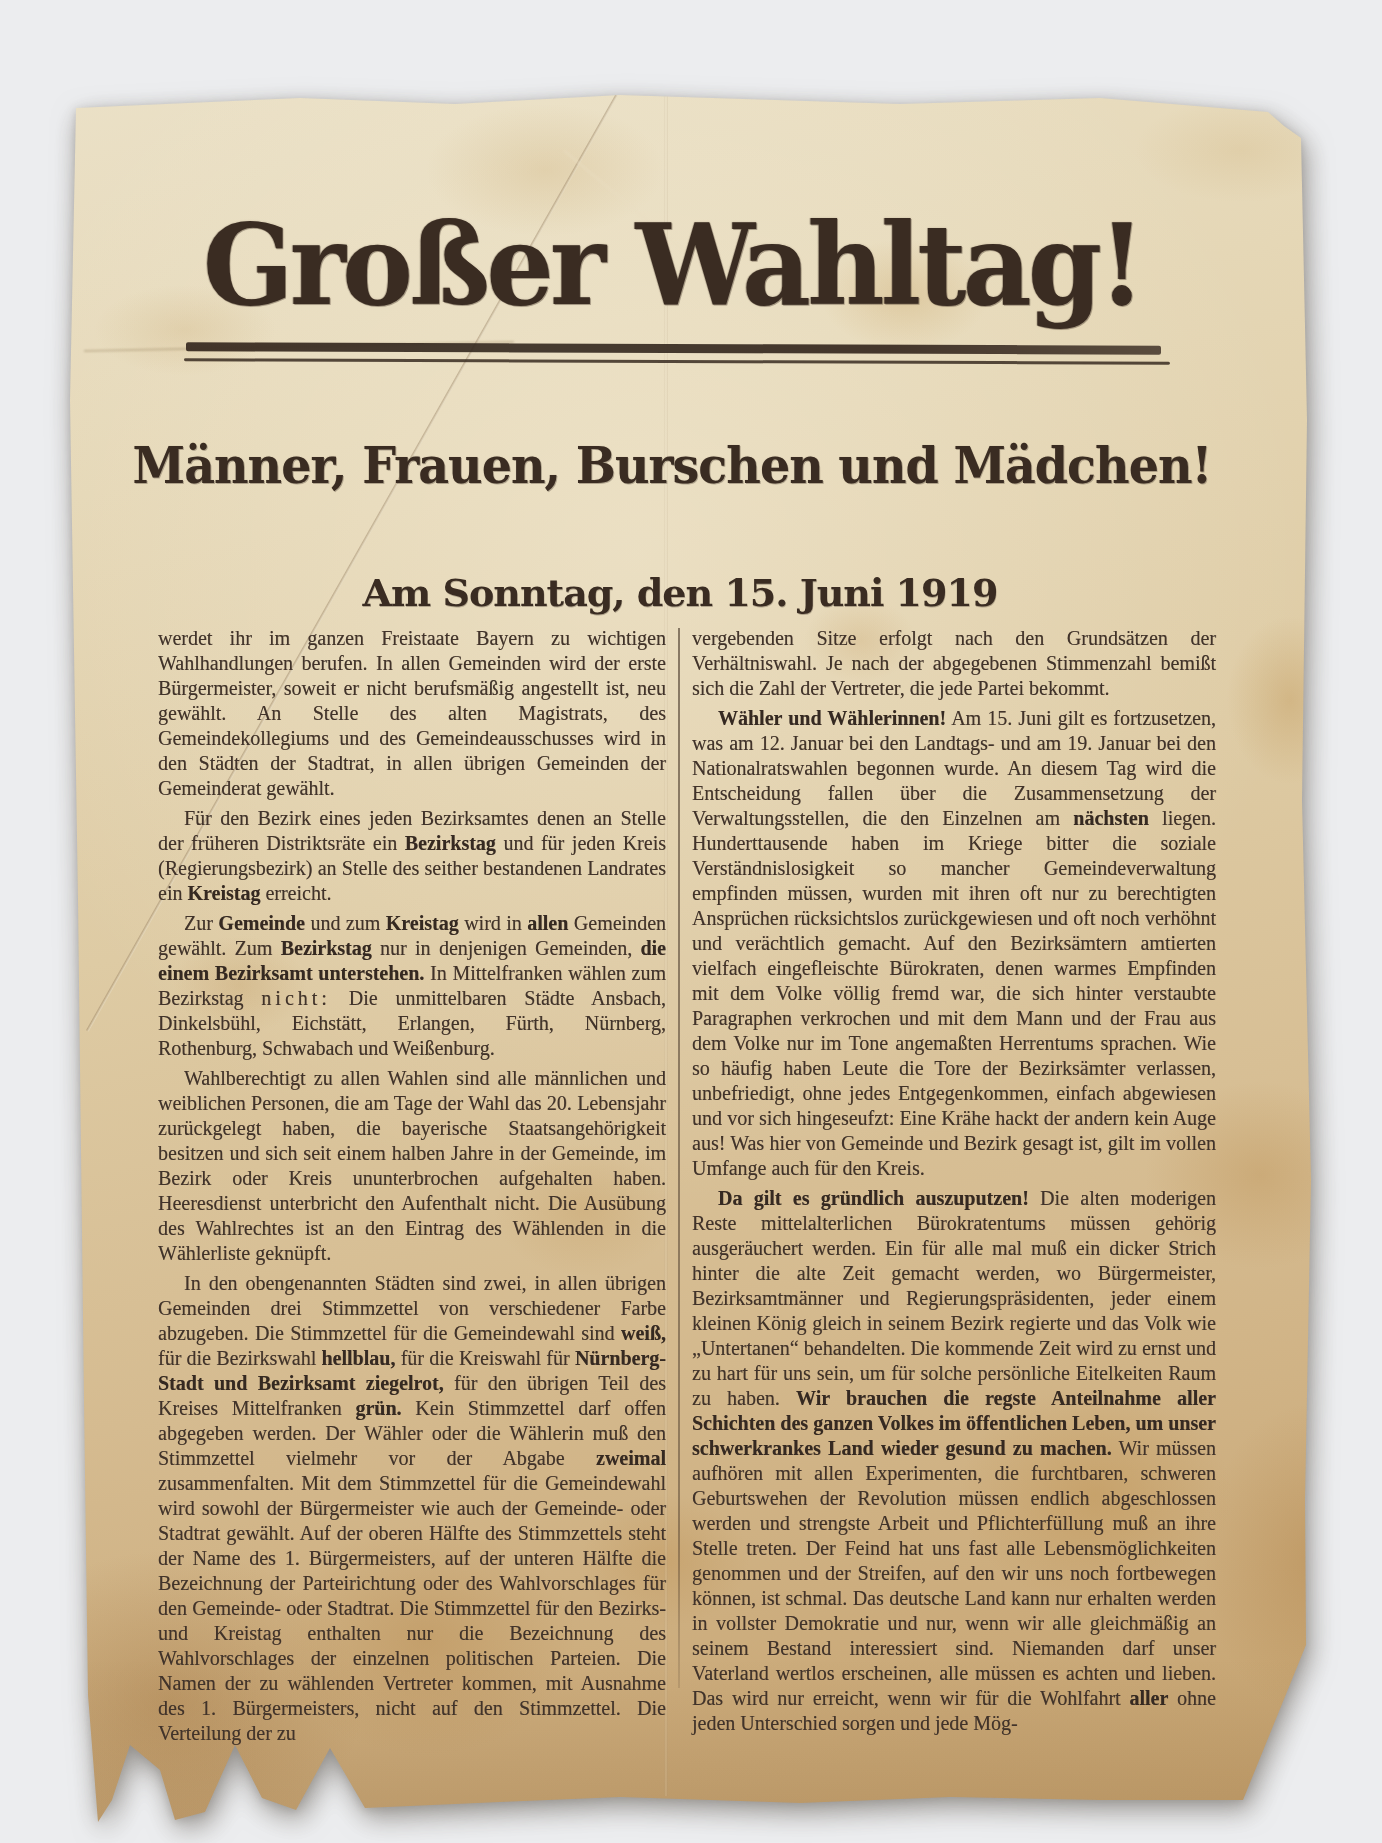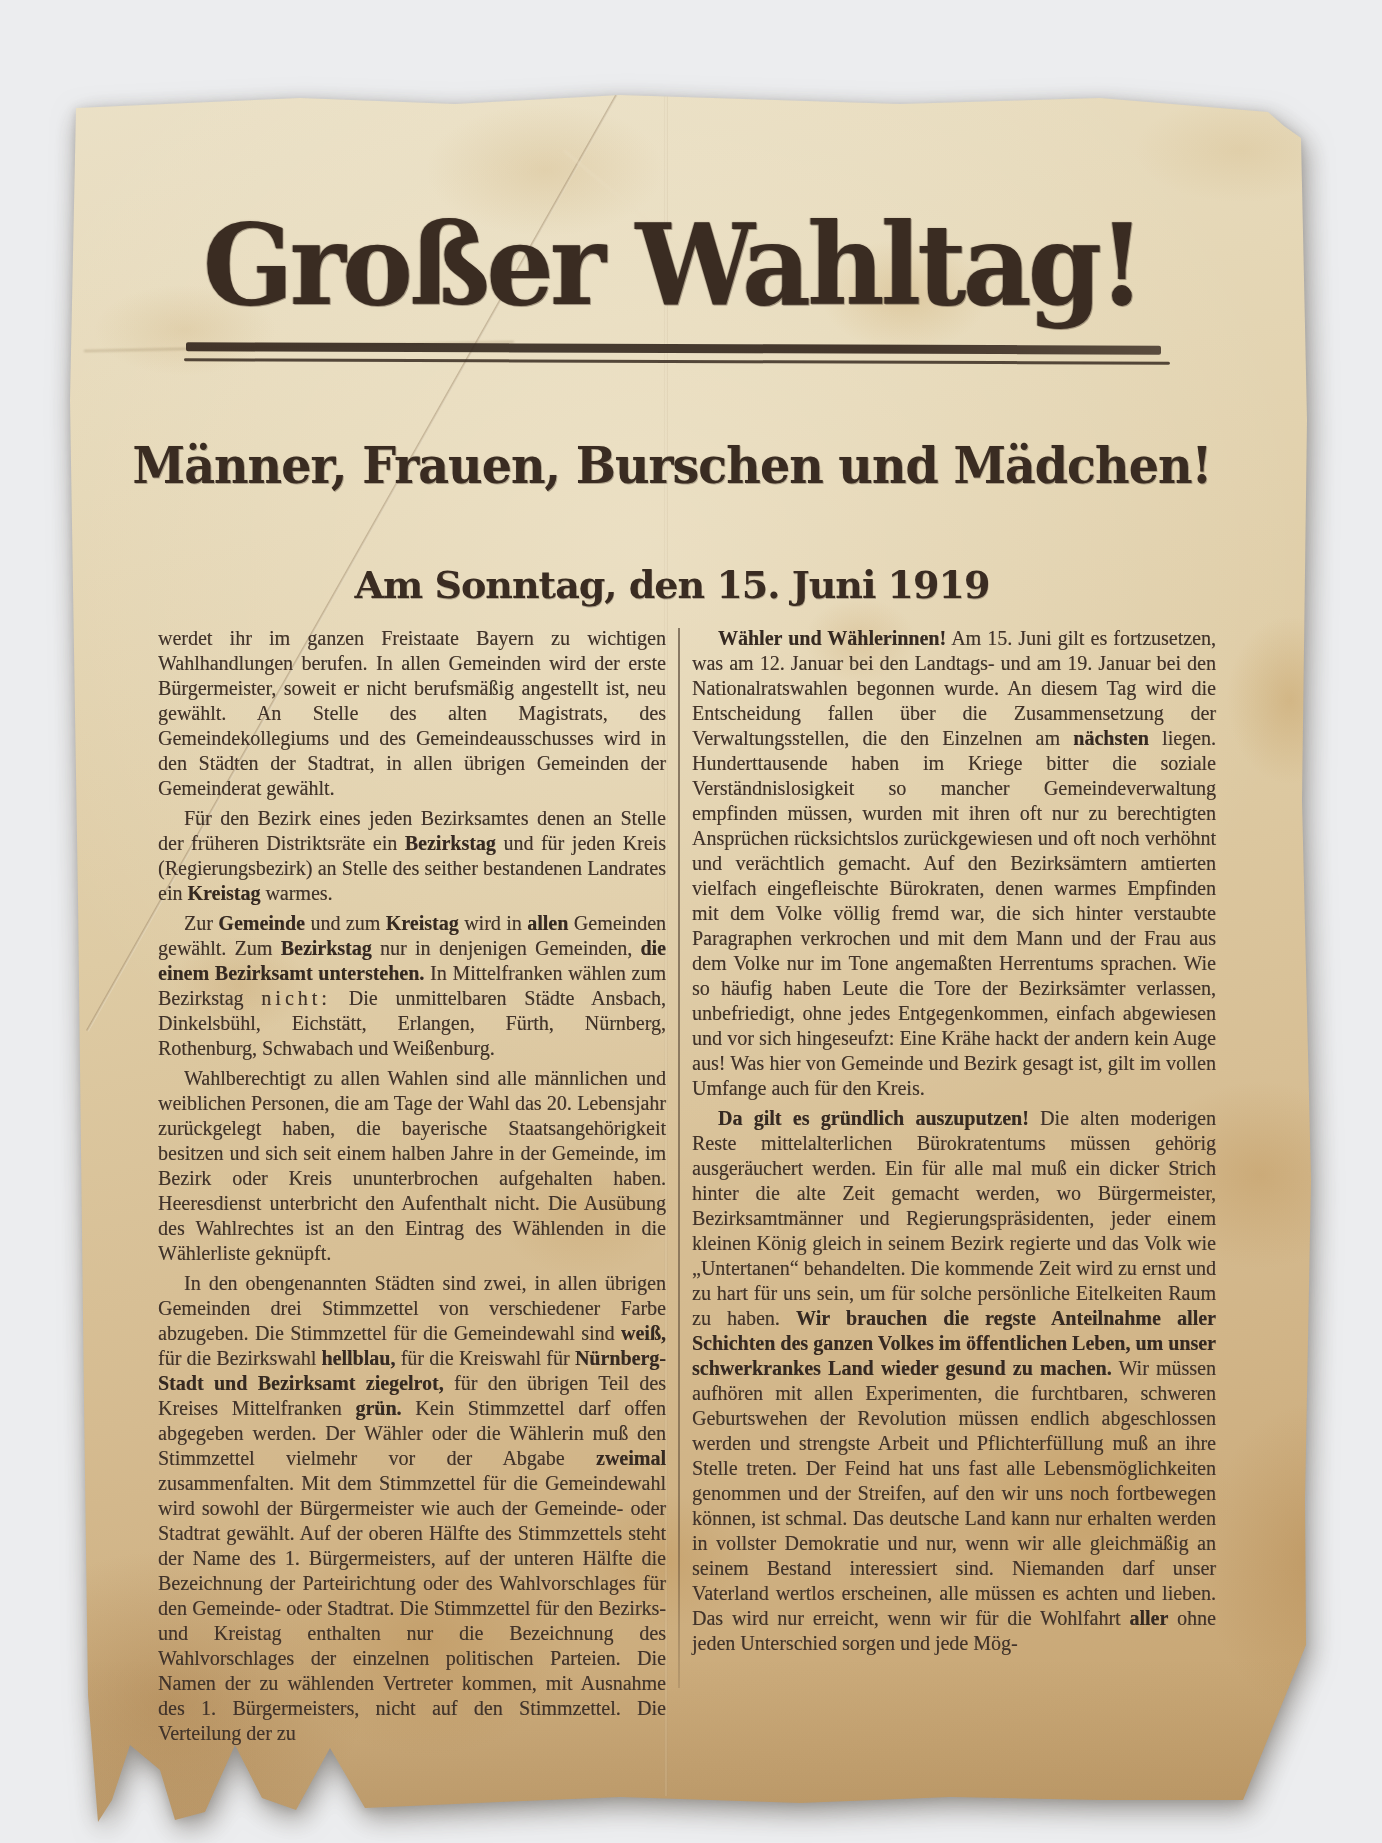--- a/index.html
+++ b/index.html
@@ -121,31 +121,32 @@
     <div class="crease crease-3"></div>
     <div class="crease crease-4"></div>
 
     <h1 class="headline-band poster-title" style="position:absolute;margin:0;">Großer Wahltag!</h1>
 
     <div class="rule rule-thick"></div>
     <div class="rule rule-thin"></div>
 
     <h2 class="headline-band poster-subtitle" style="position:absolute;margin:0;">Männer, Frauen, Burschen und Mädchen!</h2>
 
-    <h3 class="headline-band poster-dateline" style="position:absolute;margin:0;">Am Sonntag, den 15. Juni 1919</h3>
+    <h3 class="headline-band poster-dateline" style="position:absolute;margin:8px;">Am Sonntag, den 15. Juni 1919</h3>
 
     <div class="col col-left" id="col-left">
         <p class="para"><span>werdet ihr im ganzen Freistaate Bayern zu wichtigen Wahlhandlungen berufen. In allen Gemeinden wird der erste Bürgermeister, soweit er nicht berufsmäßig angestellt ist, neu gewählt. An Stelle des alten Magistrats, des Gemeindekollegiums und des Gemeindeausschusses wird in den Städten der Stadtrat, in allen übrigen Gemeinden der Gemeinderat gewählt.</span></p>
-        <p class="para indent"><span>Für den Bezirk eines jeden Bezirksamtes denen an Stelle der früheren Distriktsräte ein </span><span class="em">Bezirkstag</span><span> und für jeden Kreis (Regierungsbezirk) an Stelle des seither bestandenen Landrates ein </span><span class="em">Kreistag</span><span> warmes.</span></p>
+        <p class="para indent"><span>Für den Bezirk eines jeden Bezirksamtes denen an Stelle der früheren Distriktsräte ein </span><span class="em">Bezirkstag</span><span> und für jeden Kreis (Regierungsbezirk) an Stelle des seither bestandenen Landrates ein </span><span class="em">Kreistag</span><span> erreicht.</span></p>
         <p class="para indent"><span>Zur </span><span class="em">Gemeinde</span><span> und zum </span><span class="em">Kreistag</span><span> wird in </span><span class="em">allen</span><span> Gemeinden gewählt. Zum </span><span class="em">Bezirkstag</span><span> nur in denjenigen Gemeinden, </span><span class="em">die einem Bezirksamt unterstehen.</span><span> In Mittelfranken wählen zum Bezirkstag </span><span class="ls">nicht:</span><span> Die unmittelbaren Städte Ansbach, Dinkelsbühl, Eichstätt, Erlangen, Fürth, Nürnberg, Rothenburg, Schwabach und Weißenburg.</span></p>
         <p class="para indent"><span>Wahlberechtigt zu allen Wahlen sind alle männlichen und weiblichen Personen, die am Tage der Wahl das 20. Lebensjahr zurückgelegt haben, die bayerische Staatsangehörigkeit besitzen und sich seit einem halben Jahre in der Gemeinde, im Bezirk oder Kreis ununterbrochen aufgehalten haben. Heeresdienst unterbricht den Aufenthalt nicht. Die Ausübung des Wahlrechtes ist an den Eintrag des Wählenden in die Wählerliste geknüpft.</span></p>
         <p class="para indent"><span>In den obengenannten Städten sind zwei, in allen übrigen Gemeinden drei Stimmzettel von verschiedener Farbe abzugeben. Die Stimmzettel für die Gemeindewahl sind </span><span class="em">weiß,</span><span> für die Bezirkswahl </span><span class="em">hellblau,</span><span> für die Kreiswahl für </span><span class="em">Nürnberg-Stadt und Bezirksamt ziegelrot,</span><span> für den übrigen Teil des Kreises Mittelfranken </span><span class="em">grün.</span><span> Kein Stimmzettel darf offen abgegeben werden. Der Wähler oder die Wählerin muß den Stimmzettel vielmehr vor der Abgabe </span><span class="em">zweimal</span><span> zusammenfalten. Mit dem Stimmzettel für die Gemeindewahl wird sowohl der Bürgermeister wie auch der Gemeinde- oder Stadtrat gewählt. Auf der oberen Hälfte des Stimmzettels steht der Name des 1. Bürgermeisters, auf der unteren Hälfte die Bezeichnung der Parteirichtung oder des Wahlvorschlages für den Gemeinde- oder Stadtrat. Die Stimmzettel für den Bezirks- und Kreistag enthalten nur die Bezeichnung des Wahlvorschlages der einzelnen politischen Parteien. Die Namen der zu wählenden Vertreter kommen, mit Ausnahme des 1. Bürgermeisters, nicht auf den Stimmzettel. Die Verteilung der zu</span></p>
       </div>
 
     <div class="col-divider"></div>
 
     <div class="col col-right" id="col-right">
+        <p class="para"><span>vergebenden Sitze erfolgt nach den Grundsätzen der Verhältniswahl. Je nach der abgegebenen Stimmenzahl bemißt sich die Zahl der Vertreter, die jede Partei bekommt.</span></p>
         <p class="para indent"><span class="em">Wähler und Wählerinnen!</span><span> Am 15. Juni gilt es fortzusetzen, was am 12. Januar bei den Landtags- und am 19. Januar bei den Nationalratswahlen begonnen wurde. An diesem Tag wird die Entscheidung fallen über die Zusammensetzung der Verwaltungsstellen, die den Einzelnen am </span><span class="em">nächsten</span><span> liegen. Hunderttausende haben im Kriege bitter die soziale Verständnislosigkeit so mancher Gemeindeverwaltung empfinden müssen, wurden mit ihren oft nur zu berechtigten Ansprüchen rücksichtslos zurückgewiesen und oft noch verhöhnt und verächtlich gemacht. Auf den Bezirksämtern amtierten vielfach eingefleischte Bürokraten, denen warmes Empfinden mit dem Volke völlig fremd war, die sich hinter verstaubte Paragraphen verkrochen und mit dem Mann und der Frau aus dem Volke nur im Tone angemaßten Herrentums sprachen. Wie so häufig haben Leute die Tore der Bezirksämter verlassen, unbefriedigt, ohne jedes Entgegenkommen, einfach abgewiesen und vor sich hingeseufzt: Eine Krähe hackt der andern kein Auge aus! Was hier von Gemeinde und Bezirk gesagt ist, gilt im vollen Umfange auch für den Kreis.</span></p>
         <p class="para indent"><span class="em">Da gilt es gründlich auszuputzen!</span><span> Die alten moderigen Reste mittelalterlichen Bürokratentums müssen gehörig ausgeräuchert werden. Ein für alle mal muß ein dicker Strich hinter die alte Zeit gemacht werden, wo Bürgermeister, Bezirksamtmänner und Regierungspräsidenten, jeder einem kleinen König gleich in seinem Bezirk regierte und das Volk wie „Untertanen“ behandelten. Die kommende Zeit wird zu ernst und zu hart für uns sein, um für solche persönliche Eitelkeiten Raum zu haben. </span><span class="em">Wir brauchen die regste Anteilnahme aller Schichten des ganzen Volkes im öffentlichen Leben, um unser schwerkrankes Land wieder gesund zu machen.</span><span> Wir müssen aufhören mit allen Experimenten, die furchtbaren, schweren Geburtswehen der Revolution müssen endlich abgeschlossen werden und strengste Arbeit und Pflichterfüllung muß an ihre Stelle treten. Der Feind hat uns fast alle Lebensmöglichkeiten genommen und der Streifen, auf den wir uns noch fortbewegen können, ist schmal. Das deutsche Land kann nur erhalten werden in vollster Demokratie und nur, wenn wir alle gleichmäßig an seinem Bestand interessiert sind. Niemanden darf unser Vaterland wertlos erscheinen, alle müssen es achten und lieben. Das wird nur erreicht, wenn wir für die Wohlfahrt </span><span class="em">aller</span><span> ohne jeden Unterschied sorgen und jede Mög-</span></p>
       </div>
 
   </div>
 </div>
 
 </body></html>

